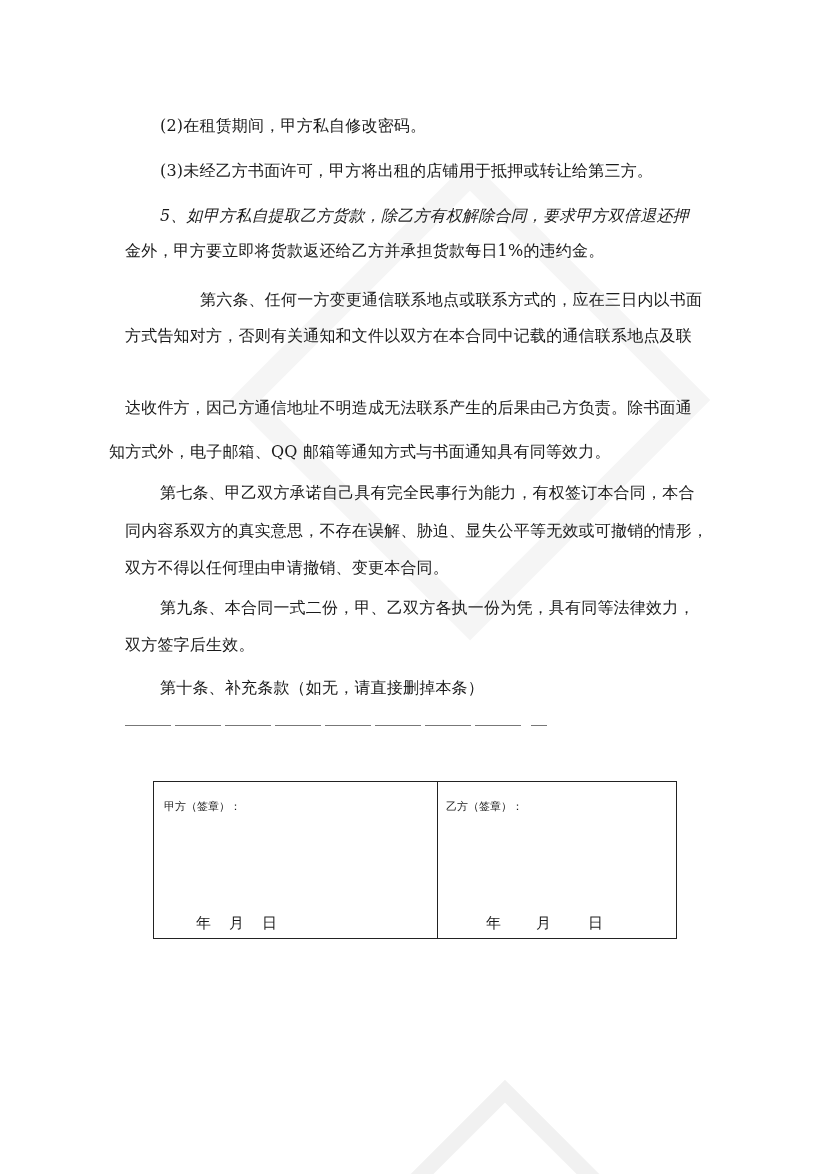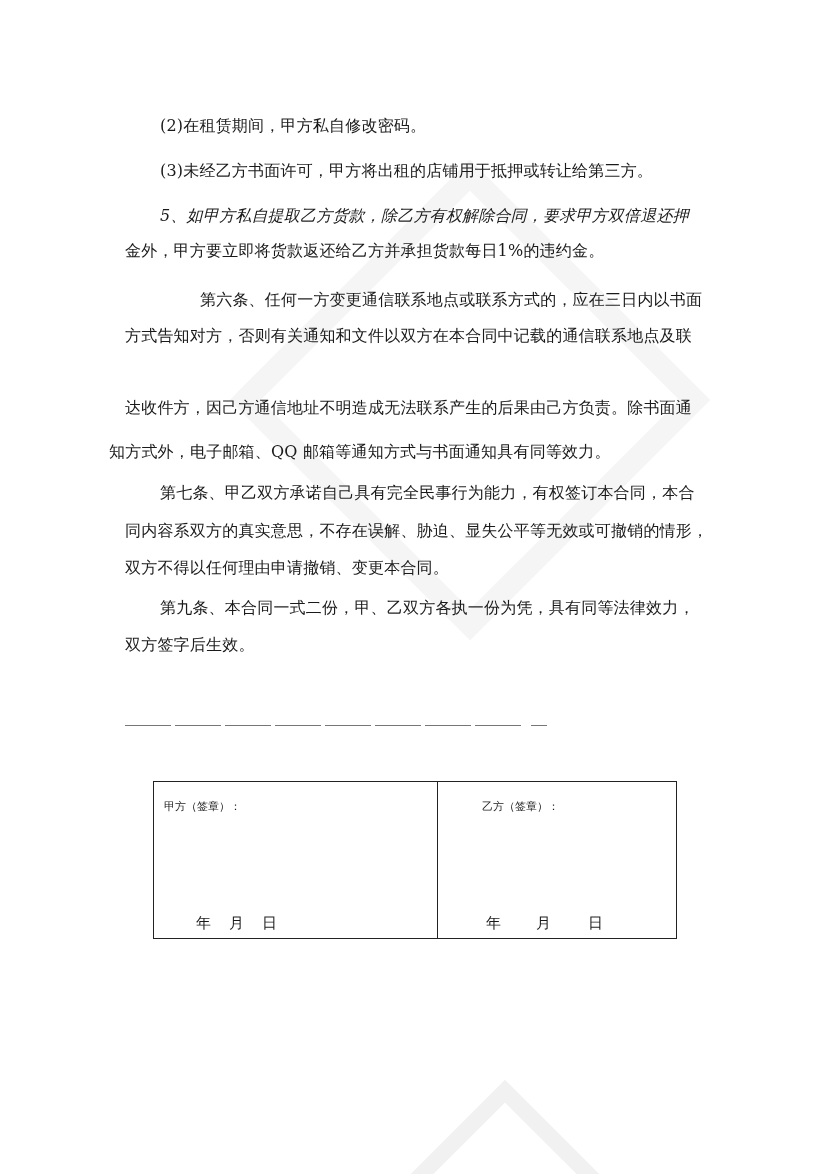--- a/index.html
+++ b/index.html
@@ -119,20 +119,21 @@
   <div class="line" style="left:125px; top:397px;">达收件方，因己方通信地址不明造成无法联系产生的后果由己方负责。除书面通</div>
   <div class="line" style="left:109px; top:433px;margin-top:8px;">知方式外，电子邮箱、QQ 邮箱等通知方式与书面通知具有同等效力。</div>
 
   <div class="line" style="left:160px; top:482px;">第七条、甲乙双方承诺自己具有完全民事行为能力，有权签订本合同，本合</div>
   <div class="line" style="left:125px; top:557px;">双方不得以任何理由申请撤销、变更本合同。</div>
   <div class="line" style="left:125px; top:520px;">同内容系双方的真实意思，不存在误解、胁迫、显失公平等无效或可撤销的情形，</div>
 
   <div class="line" style="left:160px; top:597px;text-align:right;">第九条、本合同一式二份，甲、乙双方各执一份为凭，具有同等法律效力，</div>
   <div class="line" style="left:125px; top:634px;">双方签字后生效。</div>
 
+  <div class="line" style="left:160px; top:677px;">第十条、补充条款（如无，请直接删掉本条）</div>
 
   <div class="blank-row">
     <div class="blank-seg"></div>
     <div class="blank-seg"></div>
     <div class="blank-seg"></div>
     <div class="blank-seg"></div>
     <div class="blank-seg"></div>
     <div class="blank-seg"></div>
     <div class="blank-seg"></div>
     <div class="blank-seg"></div>
@@ -140,20 +141,20 @@
   </div>
 
   <div class="sig-table">
     <div class="sig-cell left">
       <div class="sig-label" style="left:10px;">甲方（签章）：</div>
       <div class="date-part" style="left:42px;">年</div>
       <div class="date-part" style="left:75px;">月</div>
       <div class="date-part" style="left:108px;">日</div>
     </div>
     <div class="sig-cell right">
-      <div class="sig-label" style="left:8px;margin-left:36px;">乙方（签章）：</div>
+      <div class="sig-label" style="left:8px;">乙方（签章）：</div>
       <div class="date-part" style="left:48px;">年</div>
       <div class="date-part" style="left:98px;">月</div>
       <div class="date-part" style="left:150px;">日</div>
     </div>
   </div>
 
 </div>
 
 </body></html>

